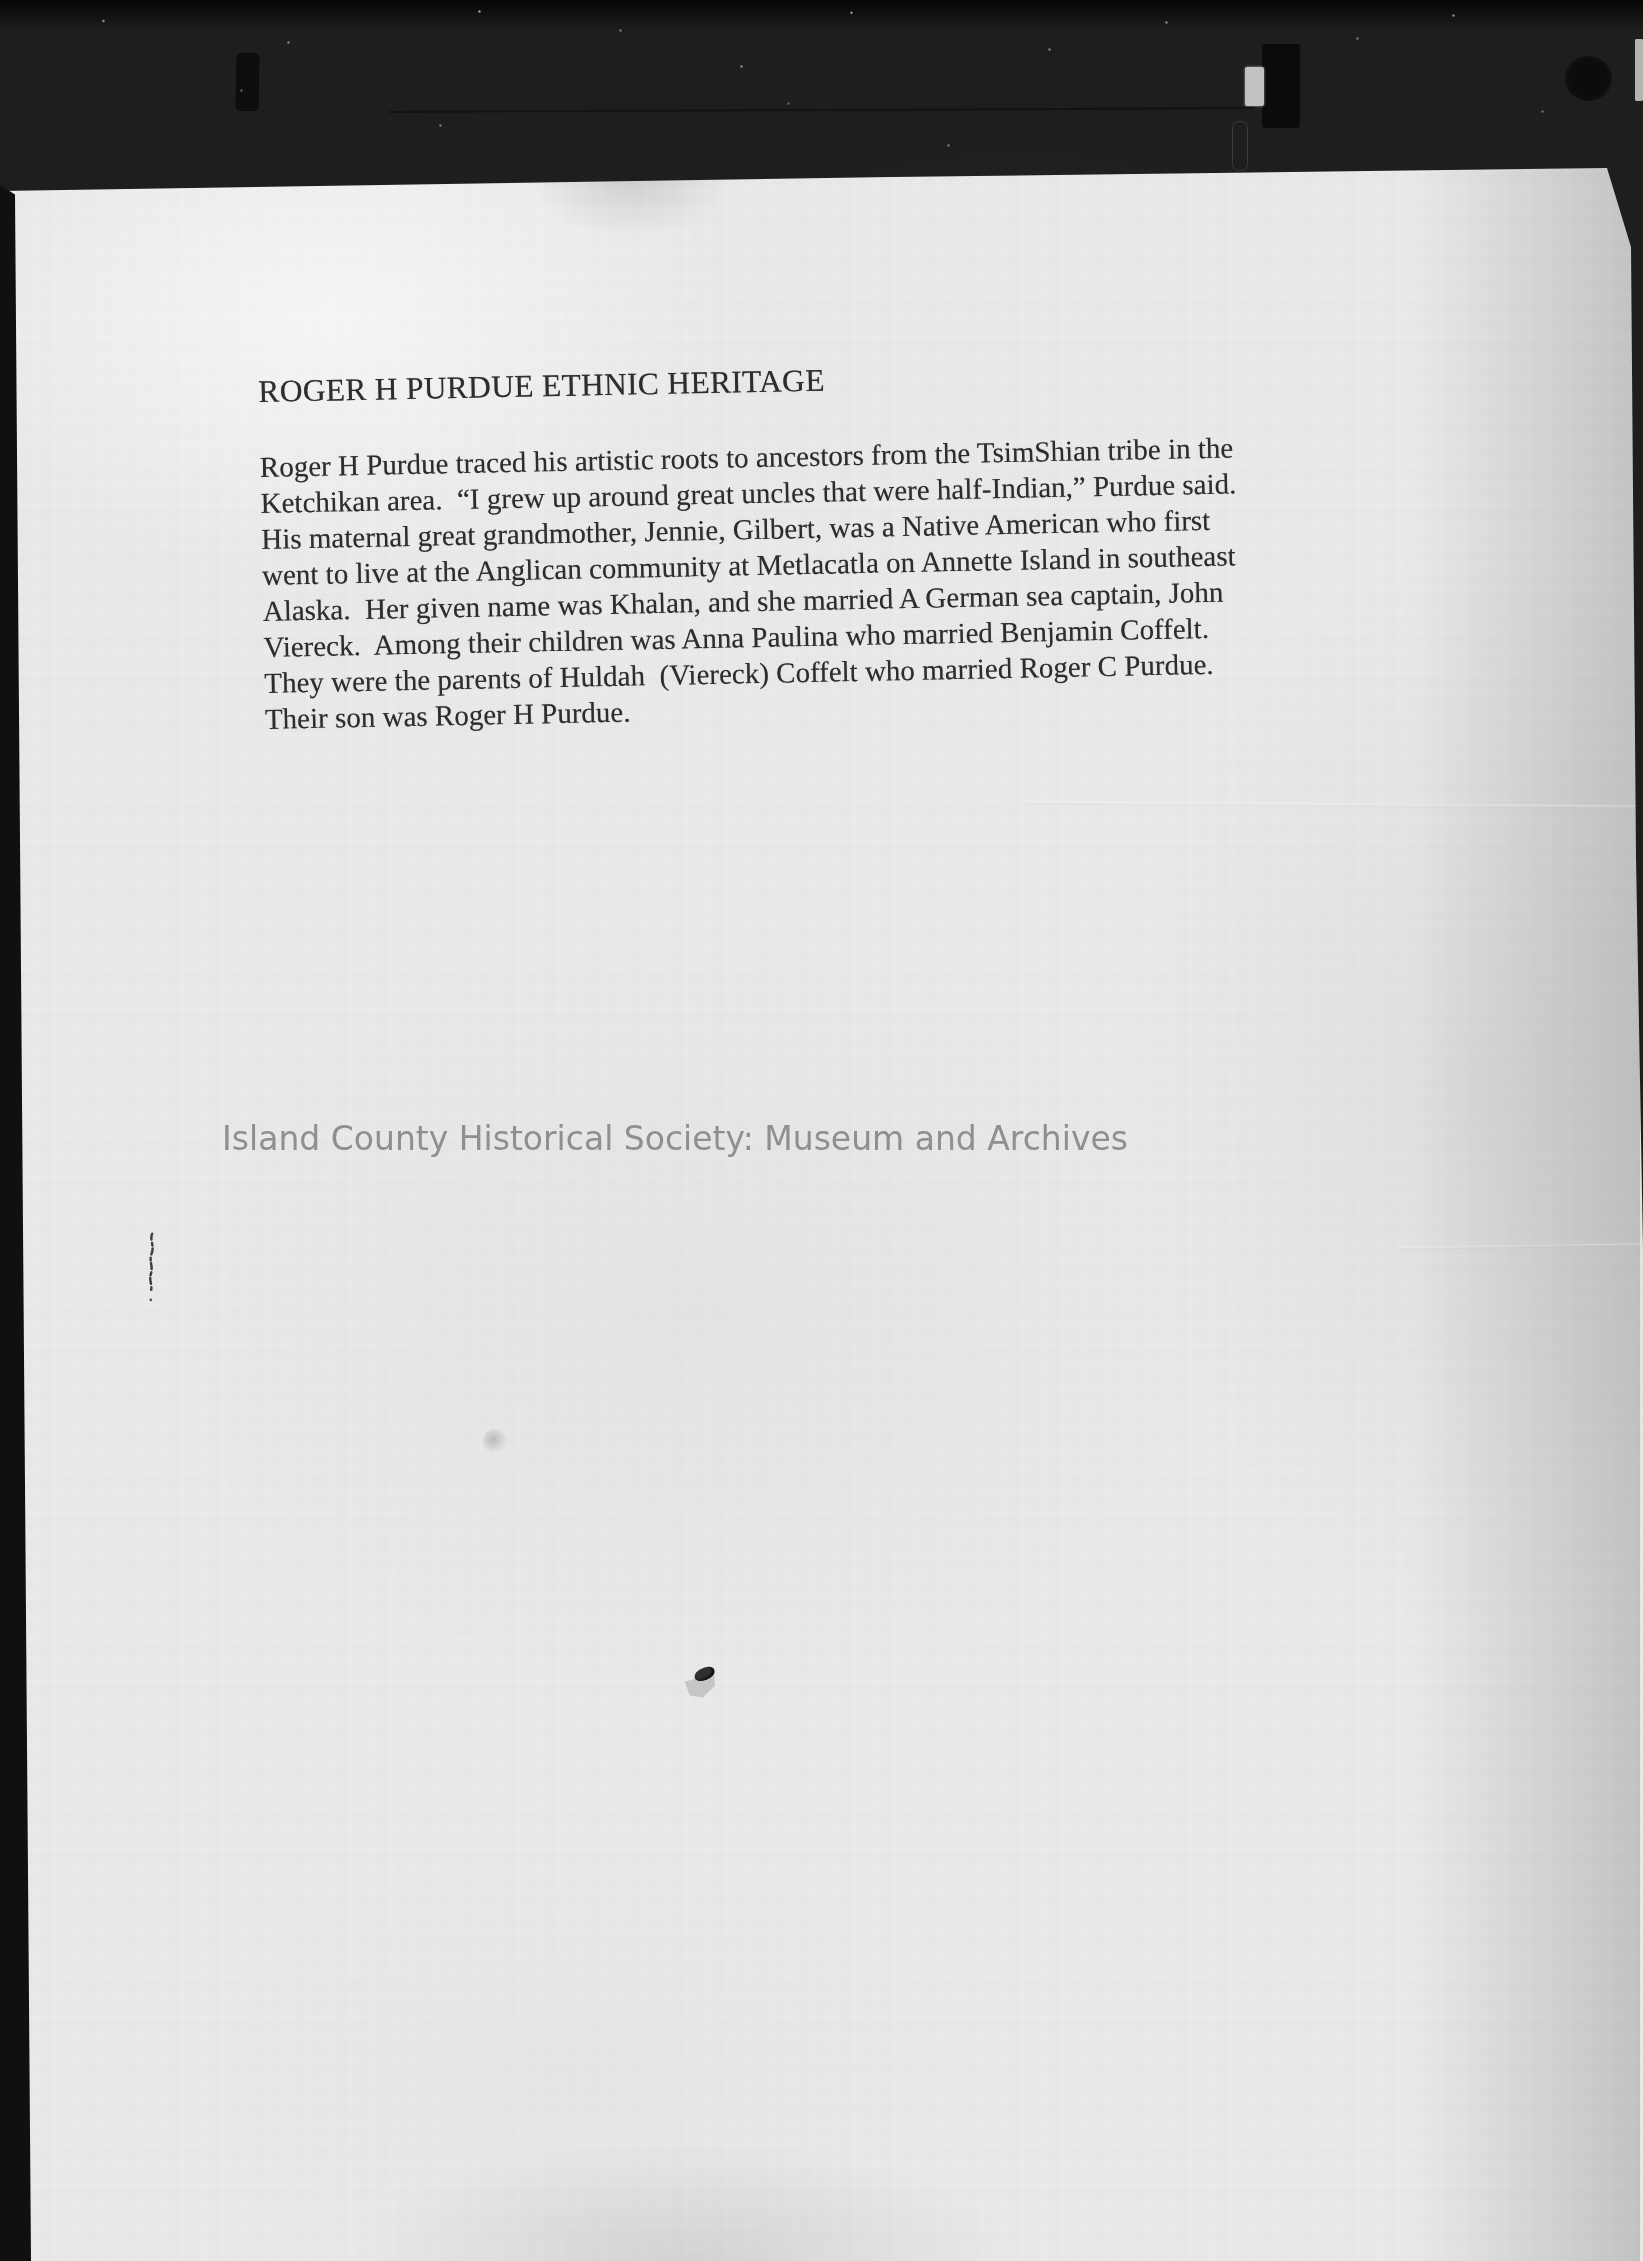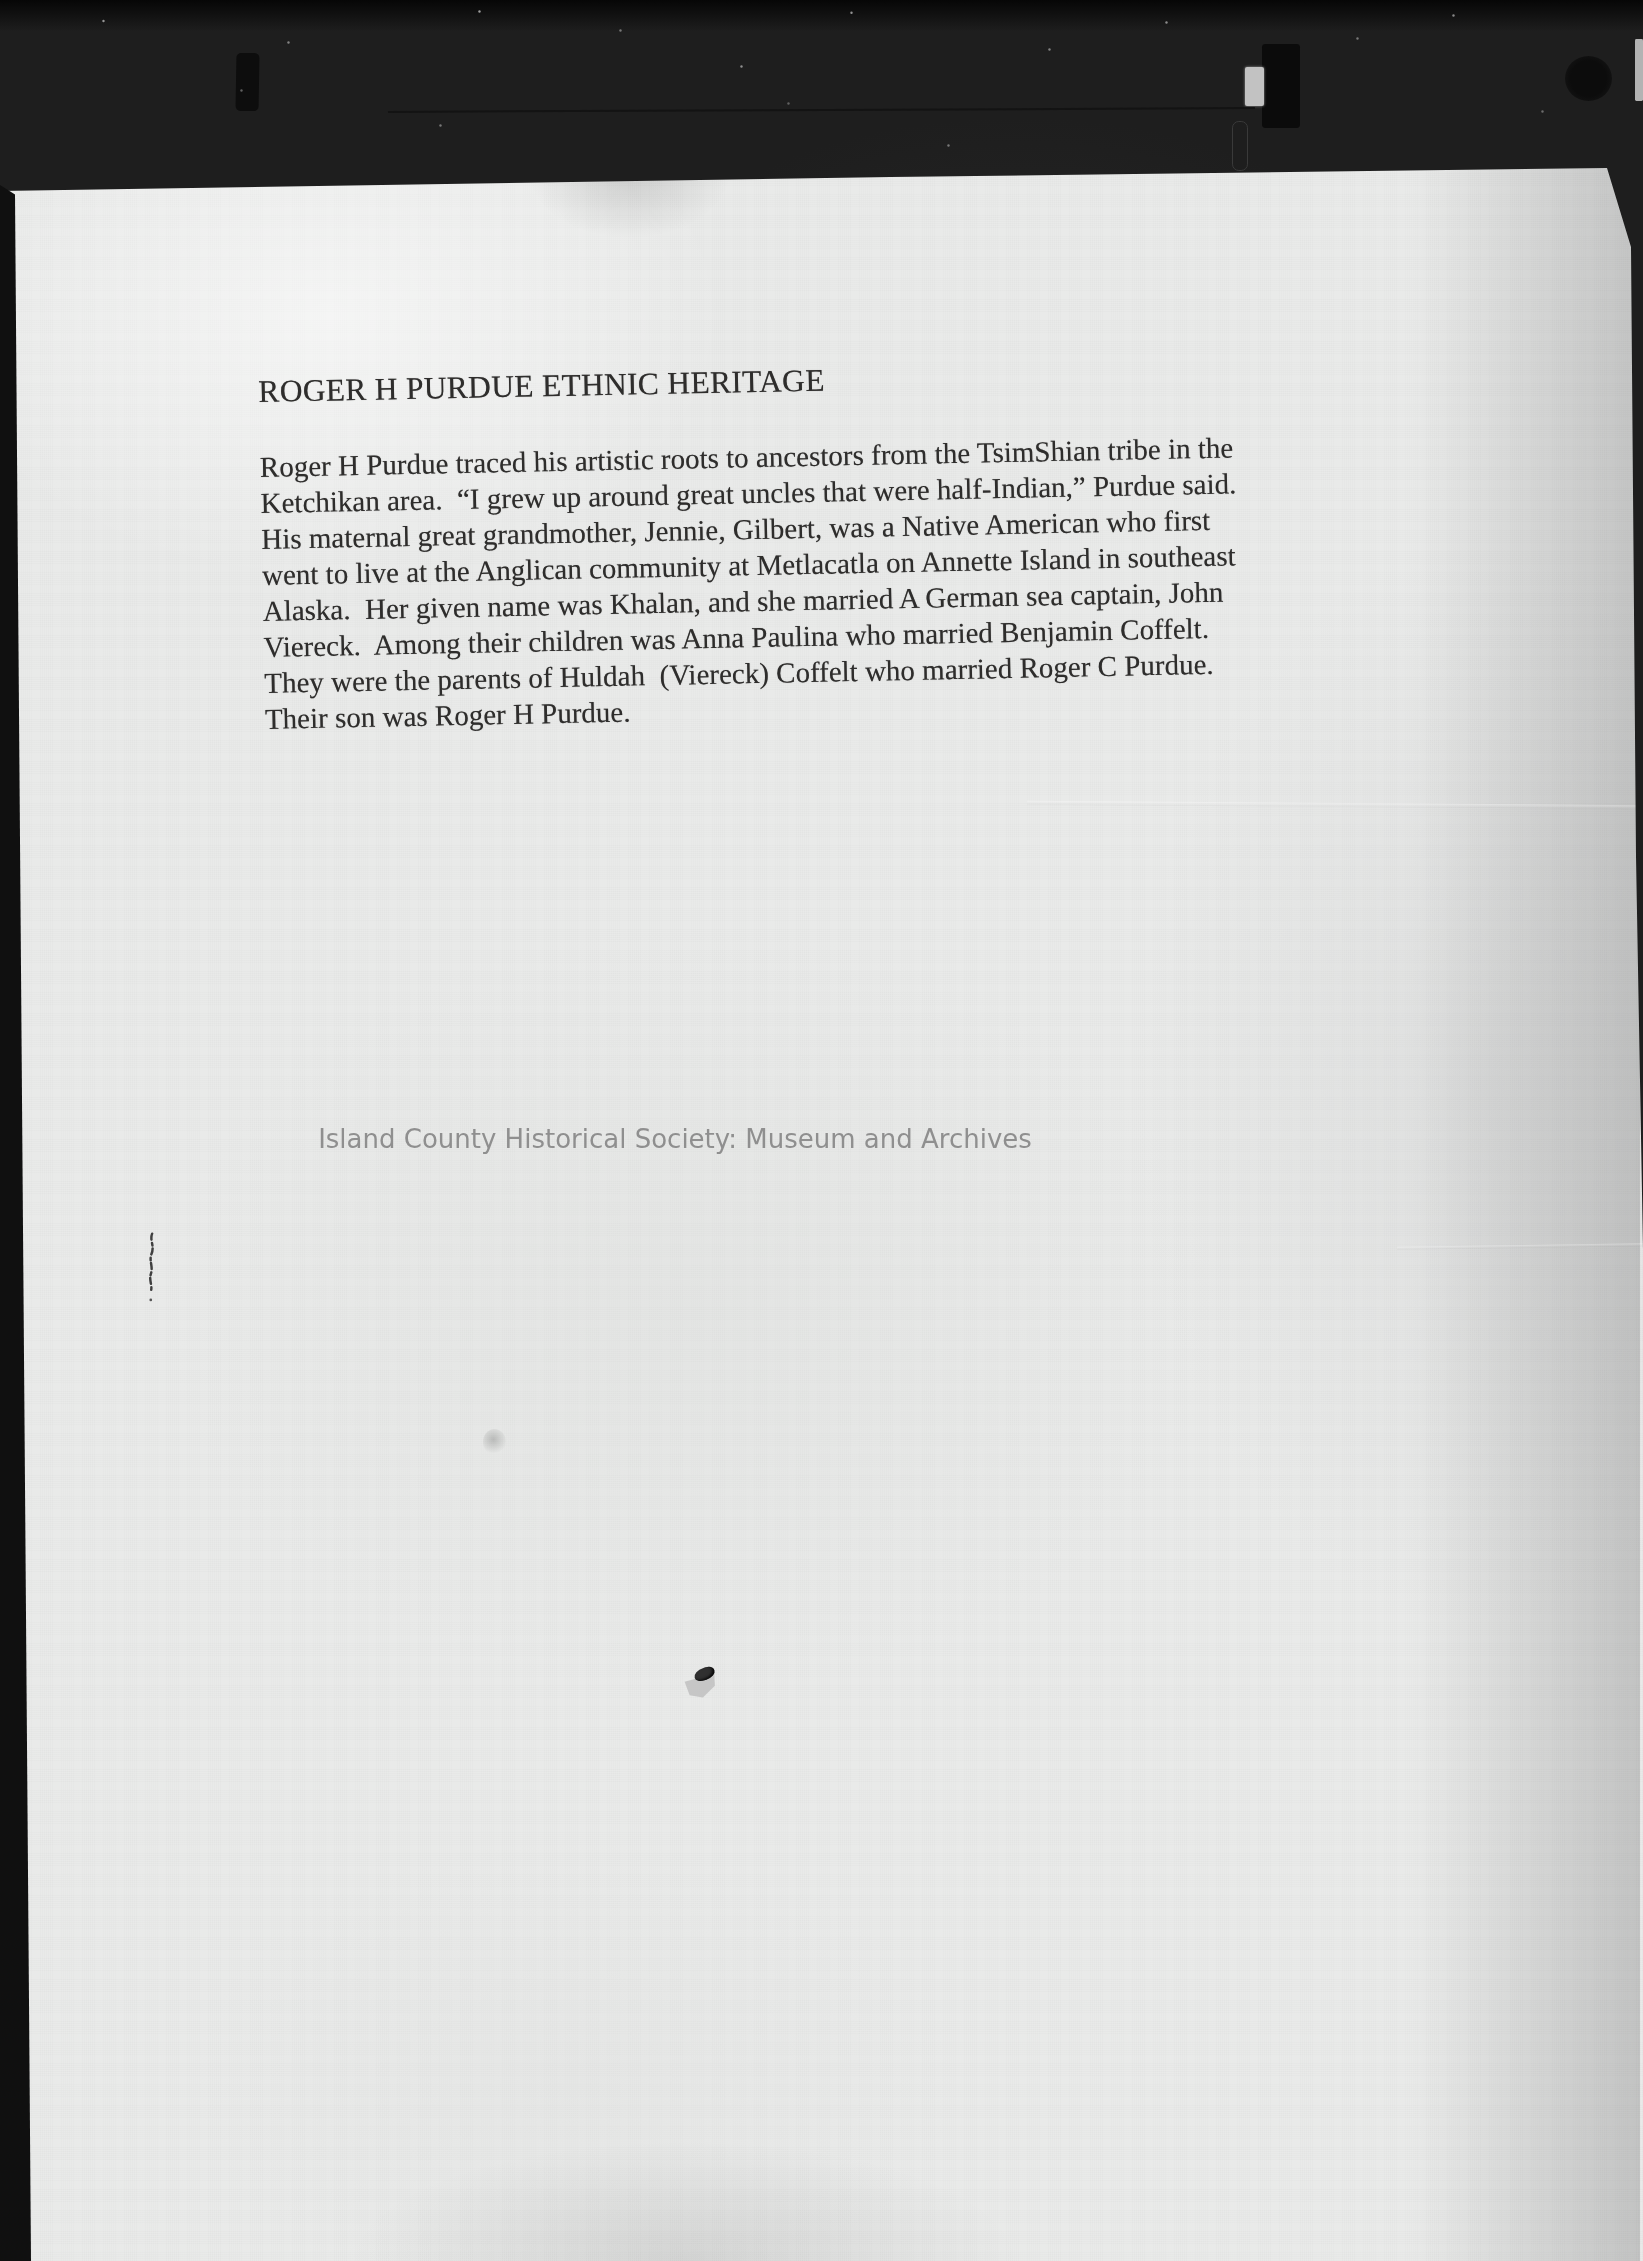--- a/index.html
+++ b/index.html
@@ -80,21 +80,21 @@
     font-size:31.5px;line-height:38px;letter-spacing:0.3px;white-space:pre;
     text-shadow:0 0 0.7px rgba(46,45,44,0.55);
   }
   .doc-para{margin-top:38px;}
   .doc-para .line{
     font-size:29px;line-height:36px;white-space:pre;
     text-shadow:0 0 0.7px rgba(46,45,44,0.5);
   }
   .watermark{
     position:absolute;left:0;top:1122px;width:1350px;text-align:center;z-index:3;
-    font-family:"DejaVu Sans", sans-serif;font-size:26px;line-height:34px;color:#8f8f8f;
+    font-family:"DejaVu Sans", sans-serif;font-size:33px;line-height:34px;color:#8f8f8f;
   }
 </style>
 </head>
 <body>
 
 <div class="scan">
 
   <div class="overlay shade-right"></div>
   <div class="overlay shade-top-center"></div>
   <div class="overlay shade-bottom"></div>

